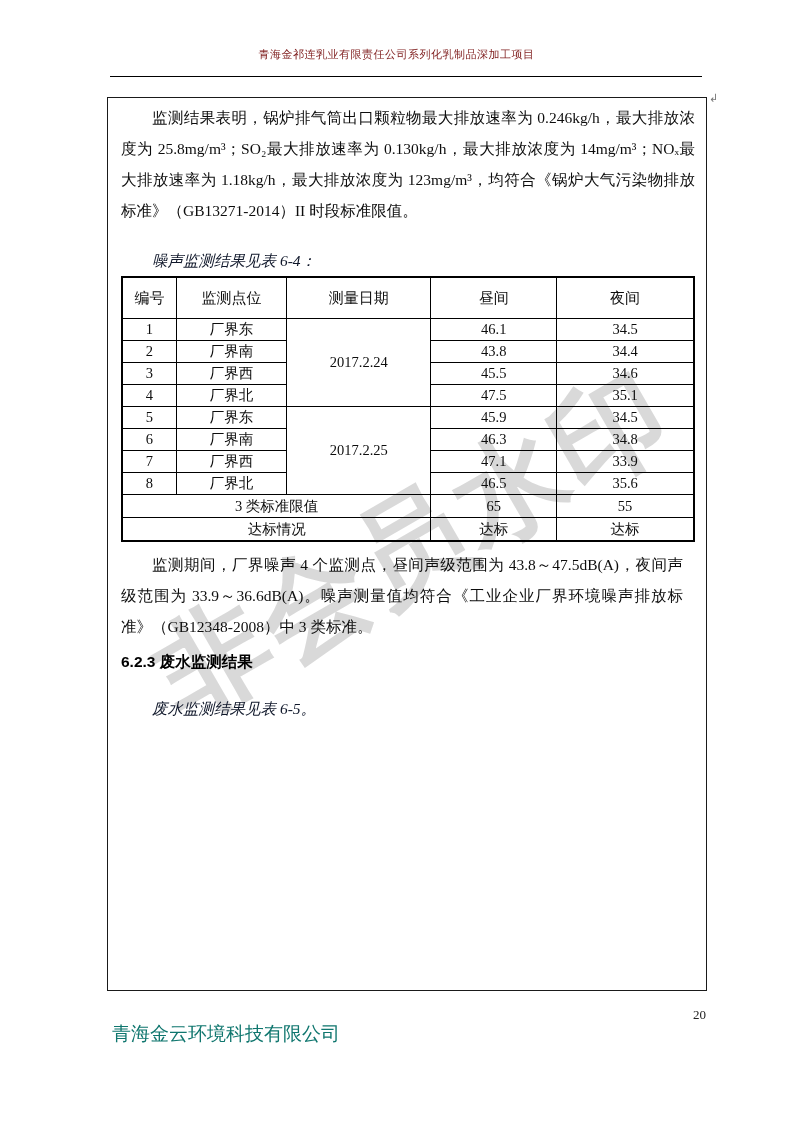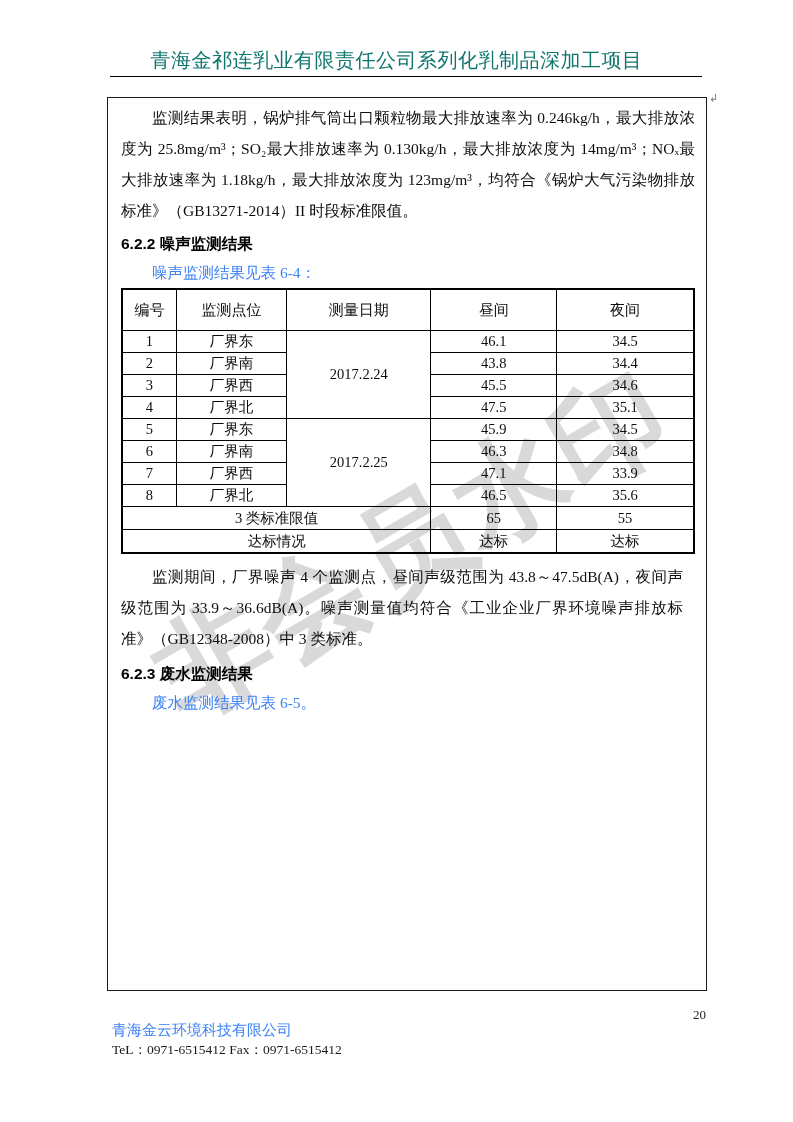--- a/index.html
+++ b/index.html
@@ -4,21 +4,21 @@
 <style>
   html,body { margin:0; padding:0; background:#ffffff; }
   .page {
     position:relative; width:793px; height:1122px; background:#ffffff;
     font-family:"Liberation Serif","DejaVu Serif",serif; color:#111;
     overflow:hidden;
   }
   
   .doc-header-title {
     position:absolute; top:47px; left:0; width:100%;
-    text-align:center; font-size:20px; letter-spacing:0.5px; color:#0f766e;
+    text-align:center; font-size:11px; letter-spacing:0.5px; color:#7f1d1d;
   }
   .doc-header-rule {
     position:absolute; top:76px; left:110px; width:592px; height:0;
     border-top:1.6px solid #000;
   }
   
   .para-mark {
     position:absolute; left:709px; top:92px; font-size:11px; color:#777;
     font-family:"DejaVu Sans",sans-serif;
   }
@@ -39,22 +39,22 @@
   }
   .body-para {
     margin:2px 0 0 0; font-size:15.5px; line-height:31px;
     text-indent:2em; text-align:justify; color:#0d0d0d;
   }
   .sec-heading {
     margin:5px 0 0 0; font-size:15.5px; line-height:25px; font-weight:bold;
     font-family:"Liberation Sans","DejaVu Sans",sans-serif; color:#000;
   }
   .intro-para {
-    margin:2px 0 0 0; font-size:15.5px; line-height:30px;
-    text-indent:2em; color:#3b82f6;
+    margin:20px 0 0 0; font-size:15.5px; line-height:30px;
+    text-indent:2em; color:#0f172a;font-style:italic;
   }
   .table-caption {
     margin:1px 0 2px 0; text-align:center; font-weight:bold;
     font-size:14.5px; line-height:22px;
     font-family:"Liberation Sans","DejaVu Sans",sans-serif; color:#000;
   }
   table.noise {
     width:100%; border-collapse:collapse; table-layout:fixed;
     border:2px solid #000; background:transparent;padding-left:30px;
   }
@@ -68,21 +68,21 @@
   table.noise tr.tail-row td { height:22px; }
   .col-no    { width:9.5%;  }
   .col-point { width:19.3%; }
   .col-date  { width:25.2%; }
   .col-day   { width:22.0%; }
   .col-night { width:24.0%; }
   .summary-para { margin:7px 12px 0 0; }
   .ws-heading { margin-top:7px; }
   
   .footer-company {
-    position:absolute; left:112px; top:1021px; font-size:15px; color:#3b82f6;
+    position:absolute; left:112px; top:1021px; font-size:19px; color:#0f766e;
   }
   .footer-contact {
     position:absolute; left:112px; top:1041px; font-size:13.5px; color:#1a1a1a;
   }
   .page-number {
     position:absolute; left:676px; top:1007px; width:30px; text-align:right;
     font-size:13px; color:#222;
   }
 </style>
 </head>
@@ -94,21 +94,20 @@
 
   <div class="doc-header-title">青海金祁连乳业有限责任公司系列化乳制品深加工项目</div>
   <div class="doc-header-rule"></div>
 
   <div class="para-mark">↲</div>
 
   <div class="content-box">
 
     <p class="body-para">监测结果表明，锅炉排气筒出口颗粒物最大排放速率为 0.246kg/h，最大排放浓度为 25.8mg/m³；SO₂最大排放速率为 0.130kg/h，最大排放浓度为 14mg/m³；NOₓ最大排放速率为 1.18kg/h，最大排放浓度为 123mg/m³，均符合《锅炉大气污染物排放标准》（GB13271-2014）II 时段标准限值。</p>
 
-    <h3 class="sec-heading">6.2.2 噪声监测结果</h3>
 
     <p class="intro-para">噪声监测结果见表 6-4：</p>
 
 
     <table class="noise">
       <colgroup>
         <col class="col-no">
           <col class="col-point">
           <col class="col-date">
         <col class="col-day">
@@ -190,15 +189,14 @@
     <p class="body-para summary-para">监测期间，厂界噪声 4 个监测点，昼间声级范围为 43.8～47.5dB(A)，夜间声级范围为 33.9～36.6dB(A)。噪声测量值均符合《工业企业厂界环境噪声排放标准》（GB12348-2008）中 3 类标准。</p>
 
     <h3 class="sec-heading ws-heading">6.2.3 废水监测结果</h3>
 
     <p class="intro-para">废水监测结果见表 6-5。</p>
 
   </div>
 
   <div class="page-number">20</div>
   <div class="footer-company">青海金云环境科技有限公司</div>
-  <div class="footer-contact">TeL：0971-6515412 Fax：0971-6515412</div>
 
 </div>
 
 </body></html>

